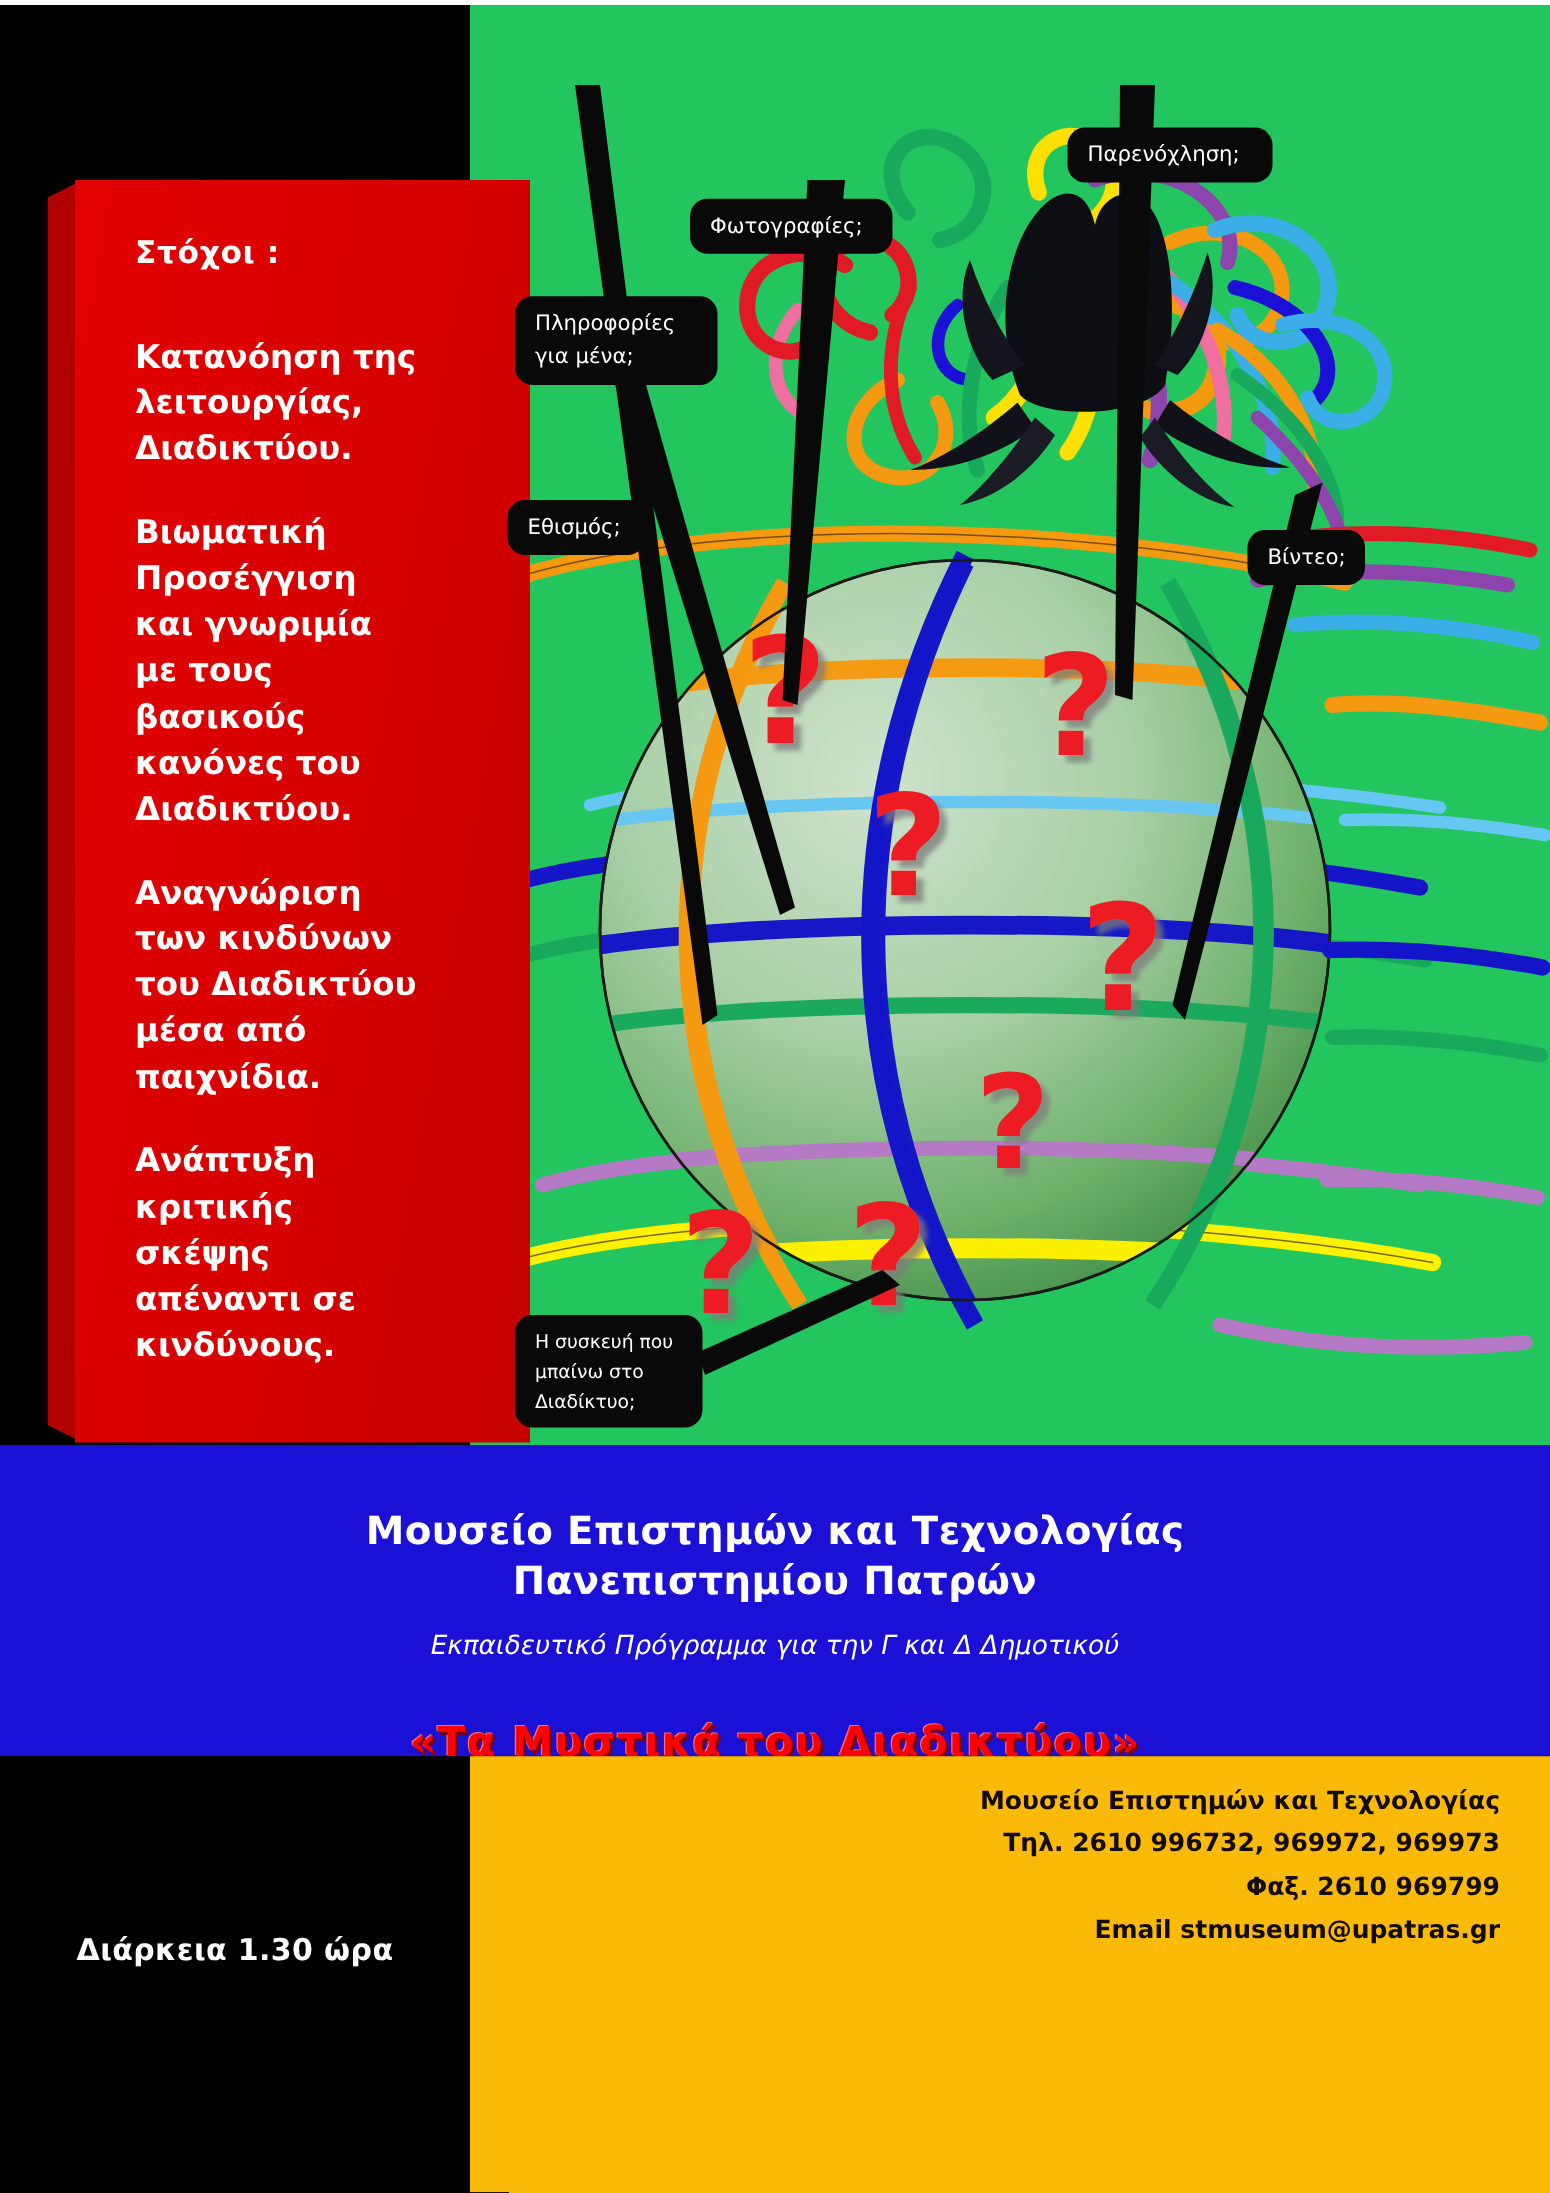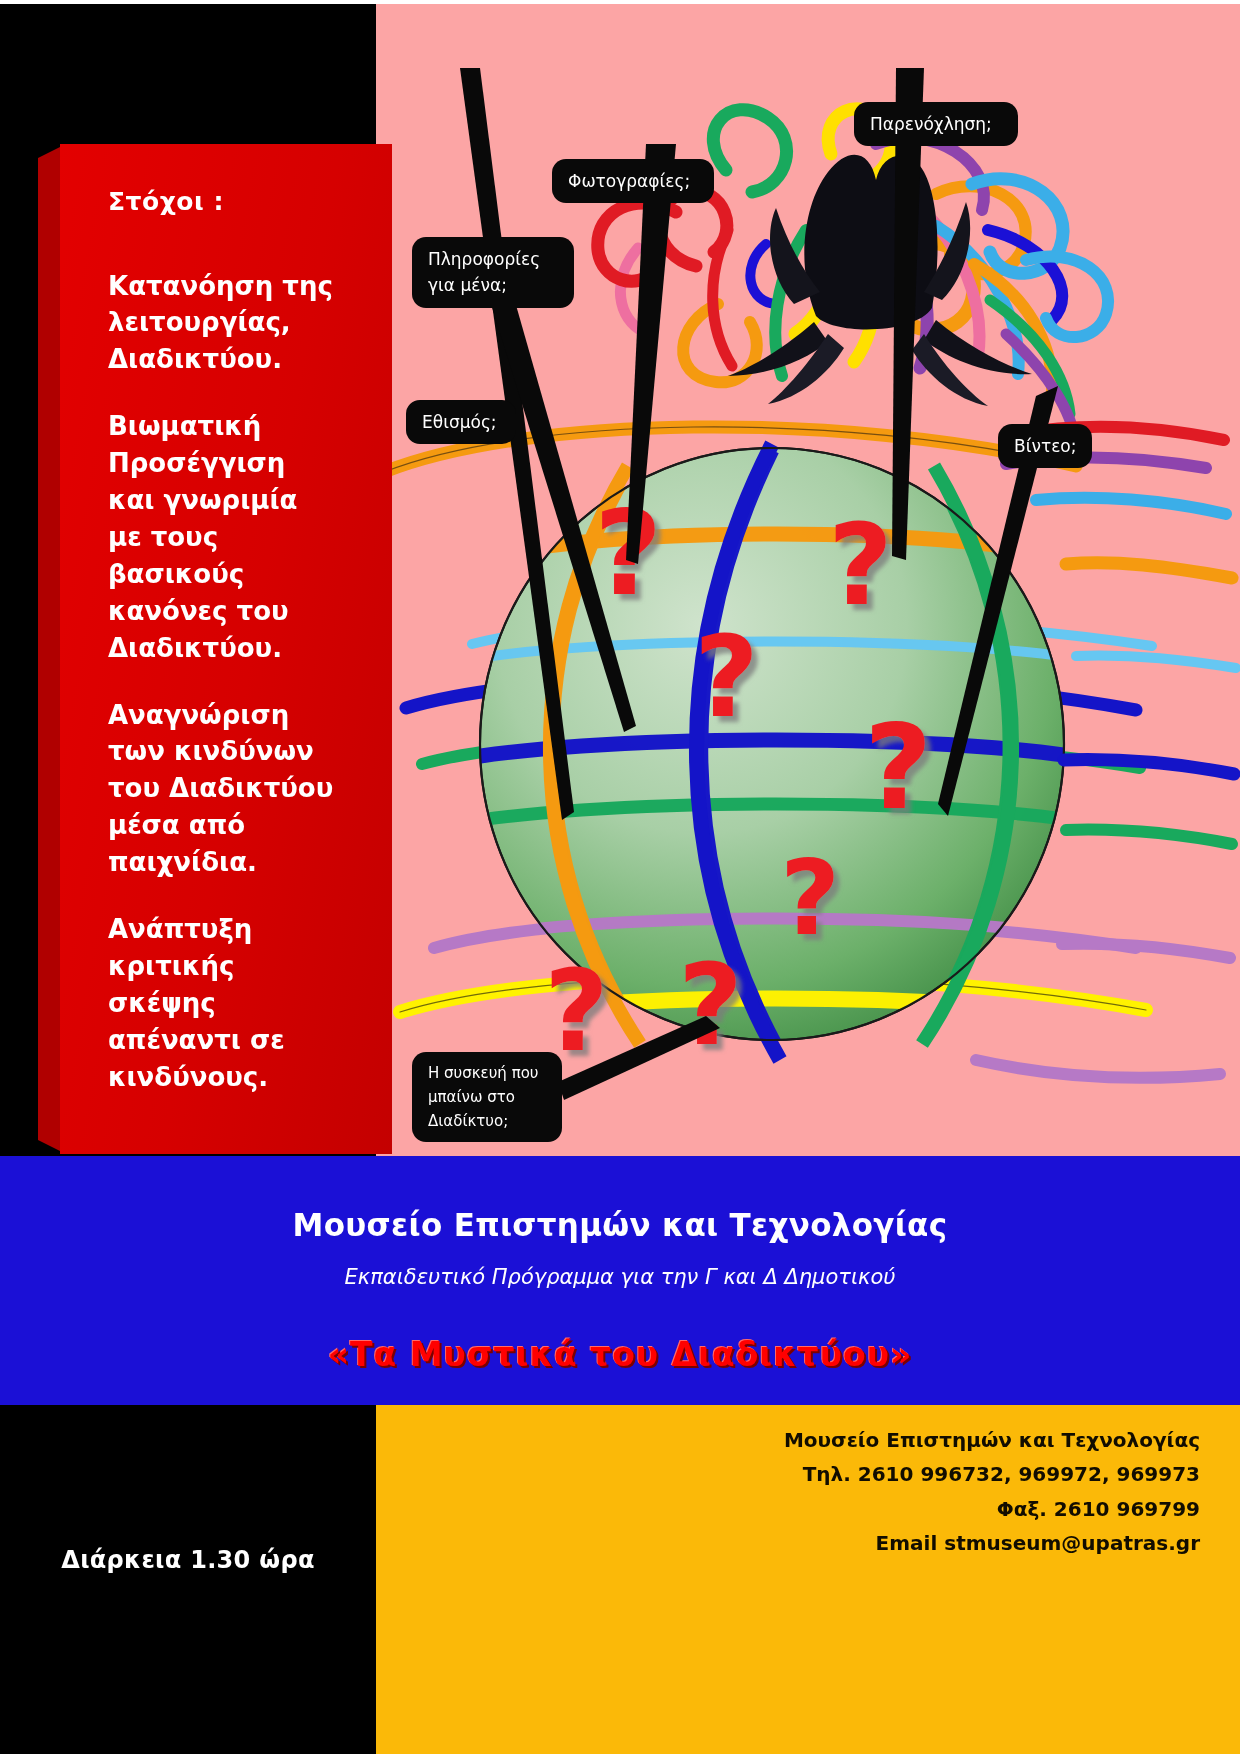--- a/index.html
+++ b/index.html
@@ -12,33 +12,33 @@
   }
   .poster{position:absolute;left:0;top:0;width:1240px;height:1754px;overflow:hidden;background:#000;}
 
   
   .top-hairline{position:absolute;left:0;top:0;width:1240px;height:4px;background:#fff;z-index:40;}
 
   
   .upper{position:absolute;left:0;top:4px;width:1240px;height:1152px;background:#000;}
   .art-panel{
     position:absolute;left:376px;top:0;width:864px;height:1152px;
-    background:#fca5a5;
+    background:#22c55e;
     overflow:hidden;
   }
 
   
   .red-wrap{position:absolute;left:38px;top:140px;width:330px;height:1010px;}
   .red-side{
     position:absolute;left:0;top:0;width:330px;height:1010px;
     background:#B00000;
     clip-path:polygon(0 14px, 28px 0, 28px 1010px, 0 996px);
   }
   .red-face{
-    position:absolute;left:22px;top:0;width:332px;height:1010px;
+    position:absolute;left:22px;top:0;width:364px;height:1010px;
     background:linear-gradient(100deg,#e30000 0%,#d60000 55%,#c40000 100%);
   }
   .red-inner{position:absolute;left:48px;top:44px;width:230px;height:930px;color:#fff;}
   .goals-title{
     font-size:25px;font-weight:bold;letter-spacing:.5px;
     margin:0 0 52px 0;line-height:1.1;
   }
   .goal-item{
     font-size:26px;line-height:1.42;margin:12px 0 30px 0;font-weight:700;
   }
@@ -238,20 +238,21 @@
           <p class="goal-item">Αναγνώριση των  κινδύνων του Διαδικτύου μέσα από παιχνίδια.</p>
           <p class="goal-item">Ανάπτυξη κριτικής σκέψης απέναντι σε κινδύνους.</p>
         </div>
       </div>
     </div>
 
   </div>
 
   <div class="blue-band">
     <div class="mus-title">Μουσείο  Επιστημών και Τεχνολογίας</div>
+    <div class="mus-title" style="padding-top:0;">Πανεπιστημίου Πατρών</div>
     <div class="mus-sub">Εκπαιδευτικό Πρόγραμμα για την Γ και Δ Δημοτικού</div>
     <div class="prog-title">«Τα Μυστικά του Διαδικτύου»</div>
   </div>
 
   <div class="bottom-row">
     <div class="bottom-left">
       <div class="duration">Διάρκεια  1.30 ώρα</div>
     </div>
     <div class="bottom-right">
       <div class="contact">

